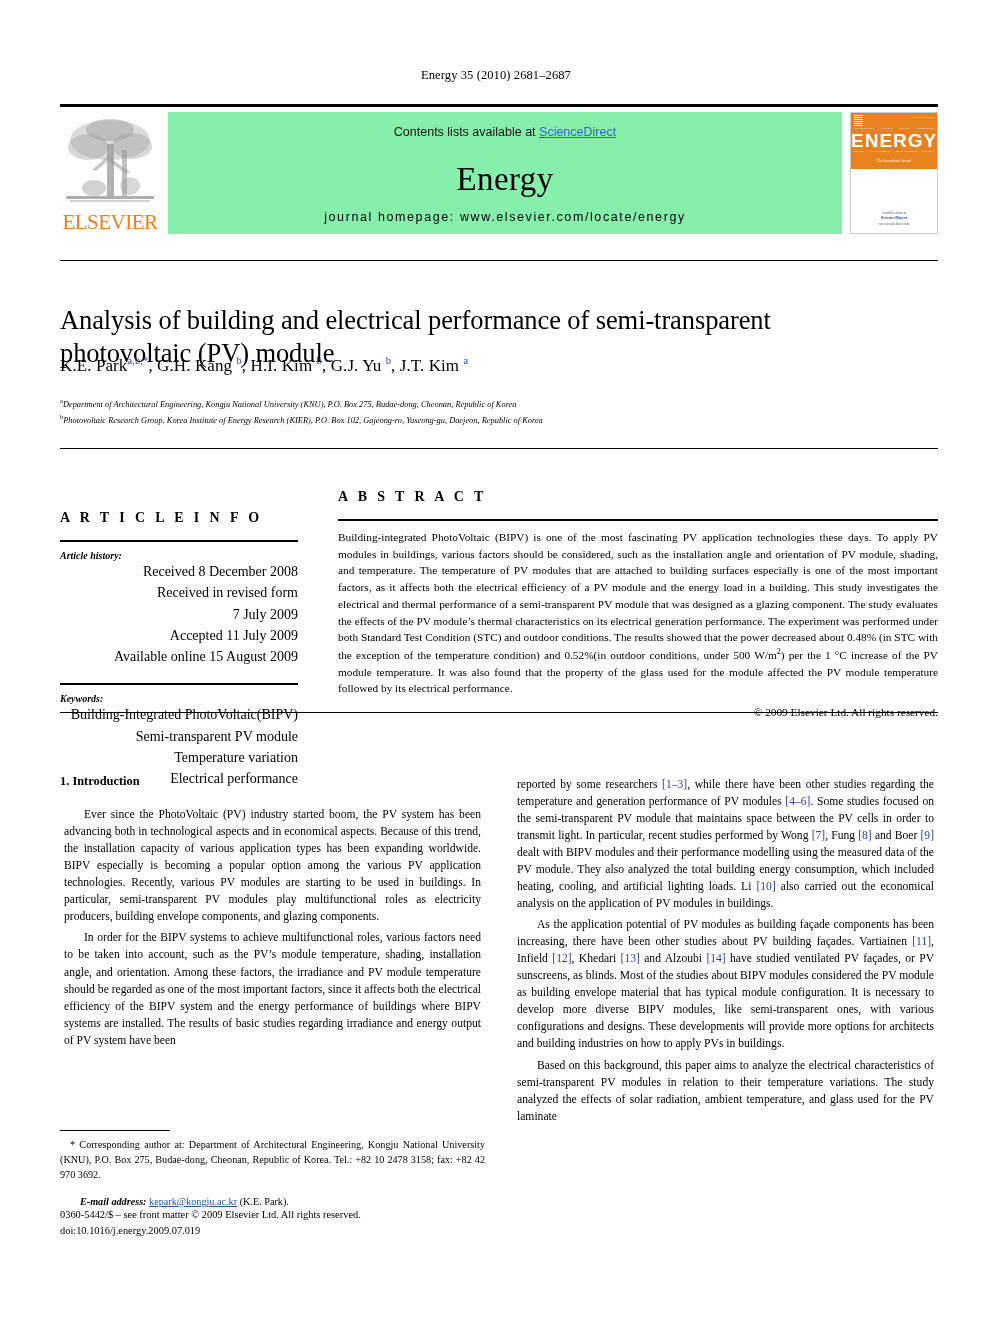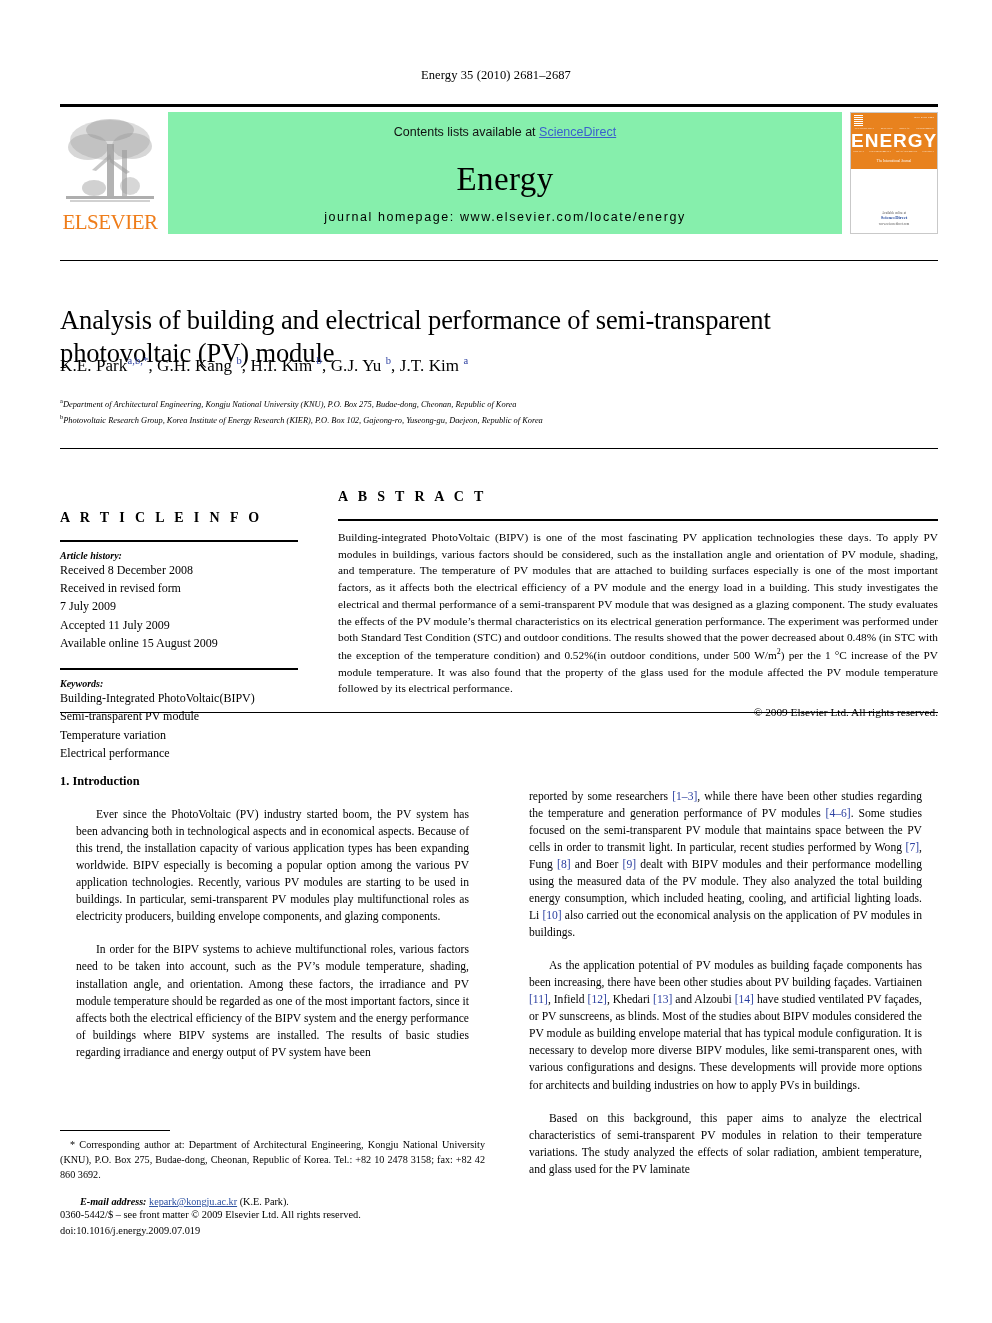--- a/index.html
+++ b/index.html
@@ -236,22 +236,23 @@
     border-top: 2px solid #000;
     margin-top: 14px;
     margin-bottom: 8px;
   }
   .info-label {
     font-size: 10px;
     font-style: italic;
     font-weight: bold;
   }
   .info-line {
-    font-size: 12px;
+    font-size: 14px;
     line-height: 1.52;
+    text-align: right;
   }
   .kw-rule {
     border-top: 2px solid #000;
     margin-top: 16px;
     margin-bottom: 8px;
   }
   .abs-text {
     font-size: 11.3px;
     line-height: 1.48;
     text-align: justify;
@@ -279,21 +280,21 @@
     line-height: 1.47;
     text-align: justify;
   }
   .col-left { left: 60px; }
   .col-right { left: 513px; }
   .body-head {
     font-size: 12.4px;
     font-weight: bold;
     margin-bottom: 16px;
   }
-  .col p { margin: 16px; text-indent: 20px; }
+  .col p { margin: 4px; text-indent: 20px; }
   .ref { color: #2b3fa0; }
 
   
   .fn-rule {
     position: absolute;
     top: 1130px;
     left: 60px;
     width: 110px;
     border-top: 1px solid #000;
   }
@@ -436,21 +437,21 @@
   </div>
 
   <div class="col col-right">
     <p style="text-indent:0">reported by some researchers <span class="ref">[1–3]</span>, while there have been other studies regarding the temperature and generation performance of PV modules <span class="ref">[4–6]</span>. Some studies focused on the semi-transparent PV module that maintains space between the PV cells in order to transmit light. In particular, recent studies performed by Wong <span class="ref">[7]</span>, Fung <span class="ref">[8]</span> and Boer <span class="ref">[9]</span> dealt with BIPV modules and their performance modelling using the measured data of the PV module. They also analyzed the total building energy consumption, which included heating, cooling, and artificial lighting loads. Li <span class="ref">[10]</span> also carried out the economical analysis on the application of PV modules in buildings.</p>
     <p>As the application potential of PV modules as building façade components has been increasing, there have been other studies about PV building façades. Vartiainen <span class="ref">[11]</span>, Infield <span class="ref">[12]</span>, Khedari <span class="ref">[13]</span> and Alzoubi <span class="ref">[14]</span> have studied ventilated PV façades, or PV sunscreens, as blinds. Most of the studies about BIPV modules considered the PV module as building envelope material that has typical module configuration. It is necessary to develop more diverse BIPV modules, like semi-transparent ones, with various configurations and designs. These developments will provide more options for architects and building industries on how to apply PVs in buildings.</p>
     <p>Based on this background, this paper aims to analyze the electrical characteristics of semi-transparent PV modules in relation to their temperature variations. The study analyzed the effects of solar radiation, ambient temperature, and glass used for the PV laminate</p>
   </div>
 
   <div class="fn-rule"></div>
   <div class="footnote">
-    <div class="star-para">* Corresponding author at: Department of Architectural Engineering, Kongju National University (KNU), P.O. Box 275, Budae-dong, Cheonan, Republic of Korea. Tel.: +82 10 2478 3158; fax: +82 42 860 3692.</div>
+    <div class="star-para">* Corresponding author at: Department of Architectural Engineering, Kongju National University (KNU), P.O. Box 275, Budae-dong, Cheonan, Republic of Korea. Tel.: +82 10 2478 3158; fax: +82 42 970 3692.</div>
     <div class="email-para">
       <span class="em-label">E-mail address:</span>
       <a class="mailto" href="#">kepark@kongju.ac.kr</a>
       <span>(K.E. Park).</span>
     </div>
   </div>
 
   <div class="imprint">
     <div>0360-5442/$ – see front matter © 2009 Elsevier Ltd. All rights reserved.</div>
     <div>doi:10.1016/j.energy.2009.07.019</div>

